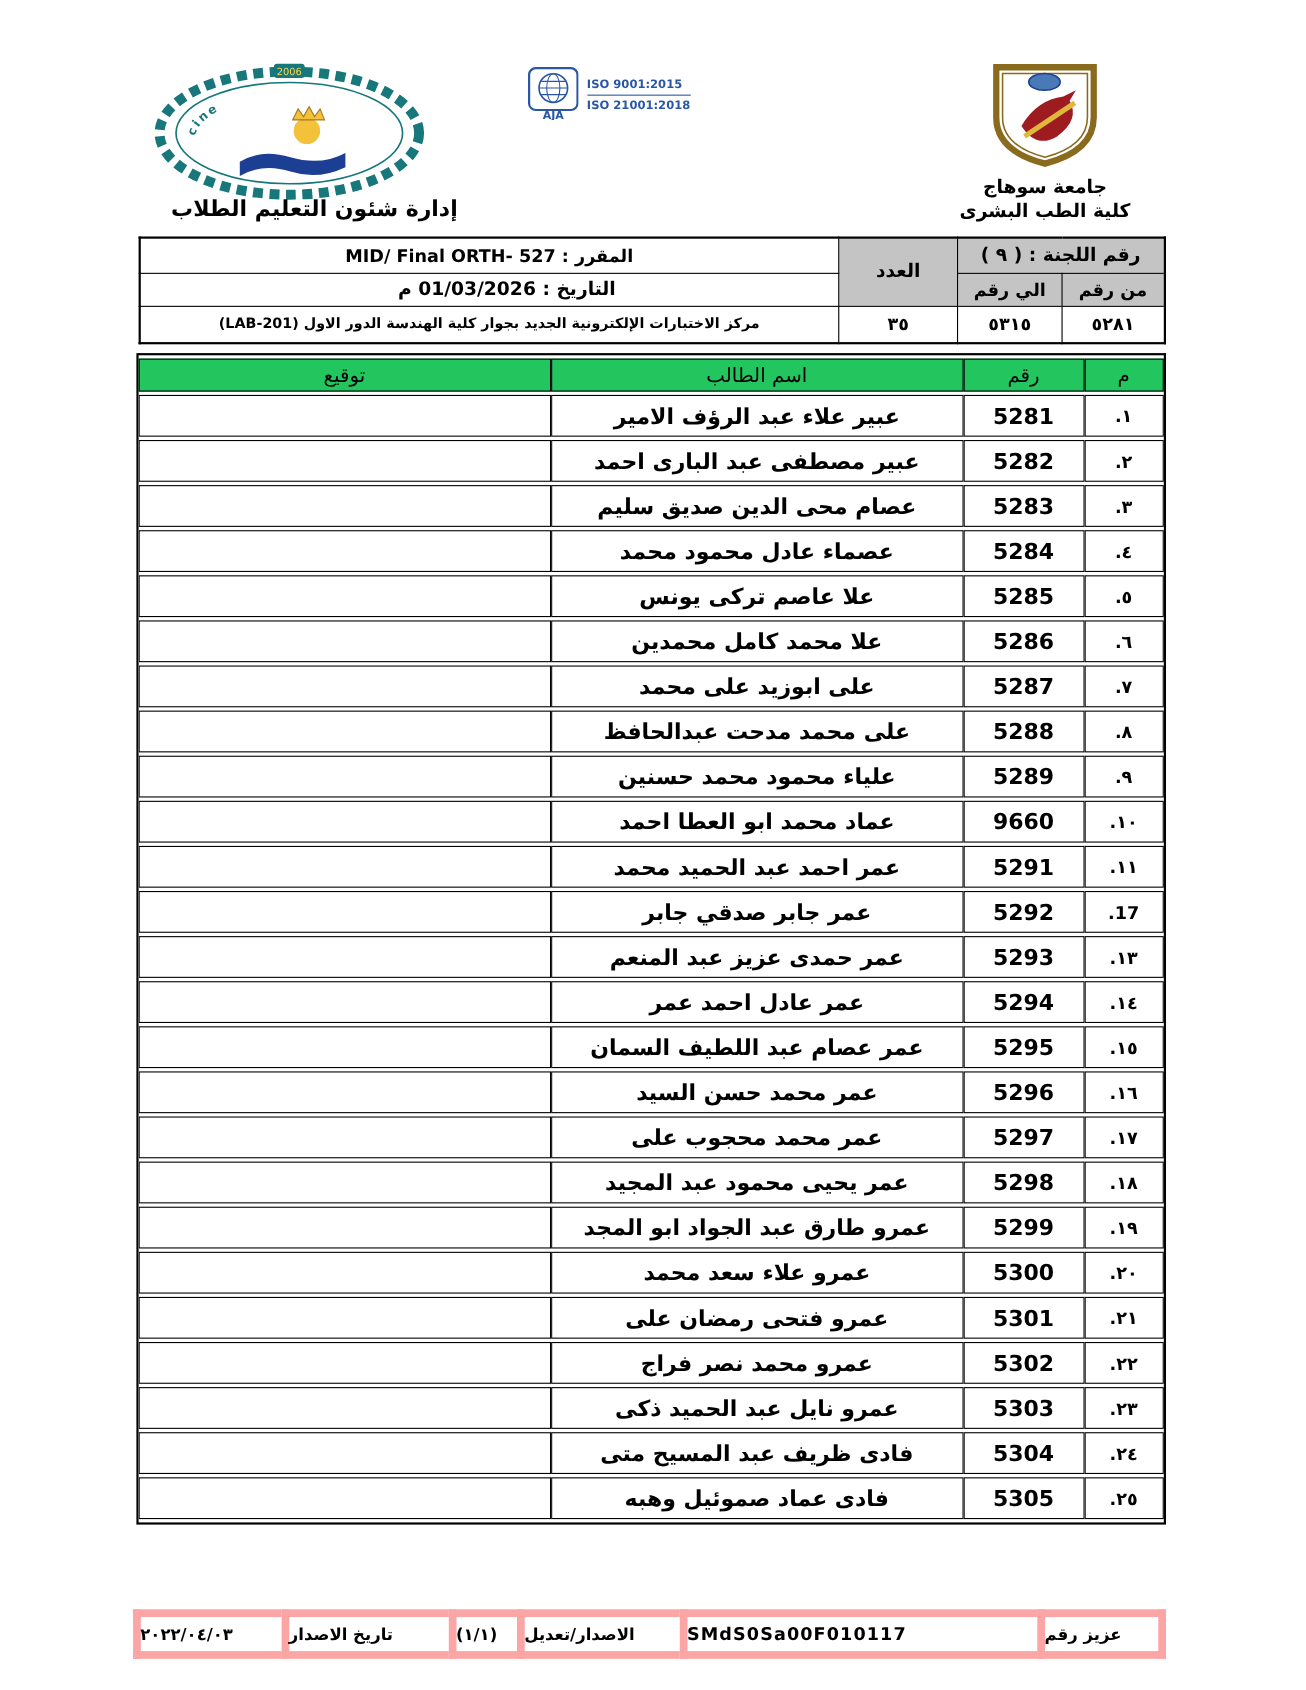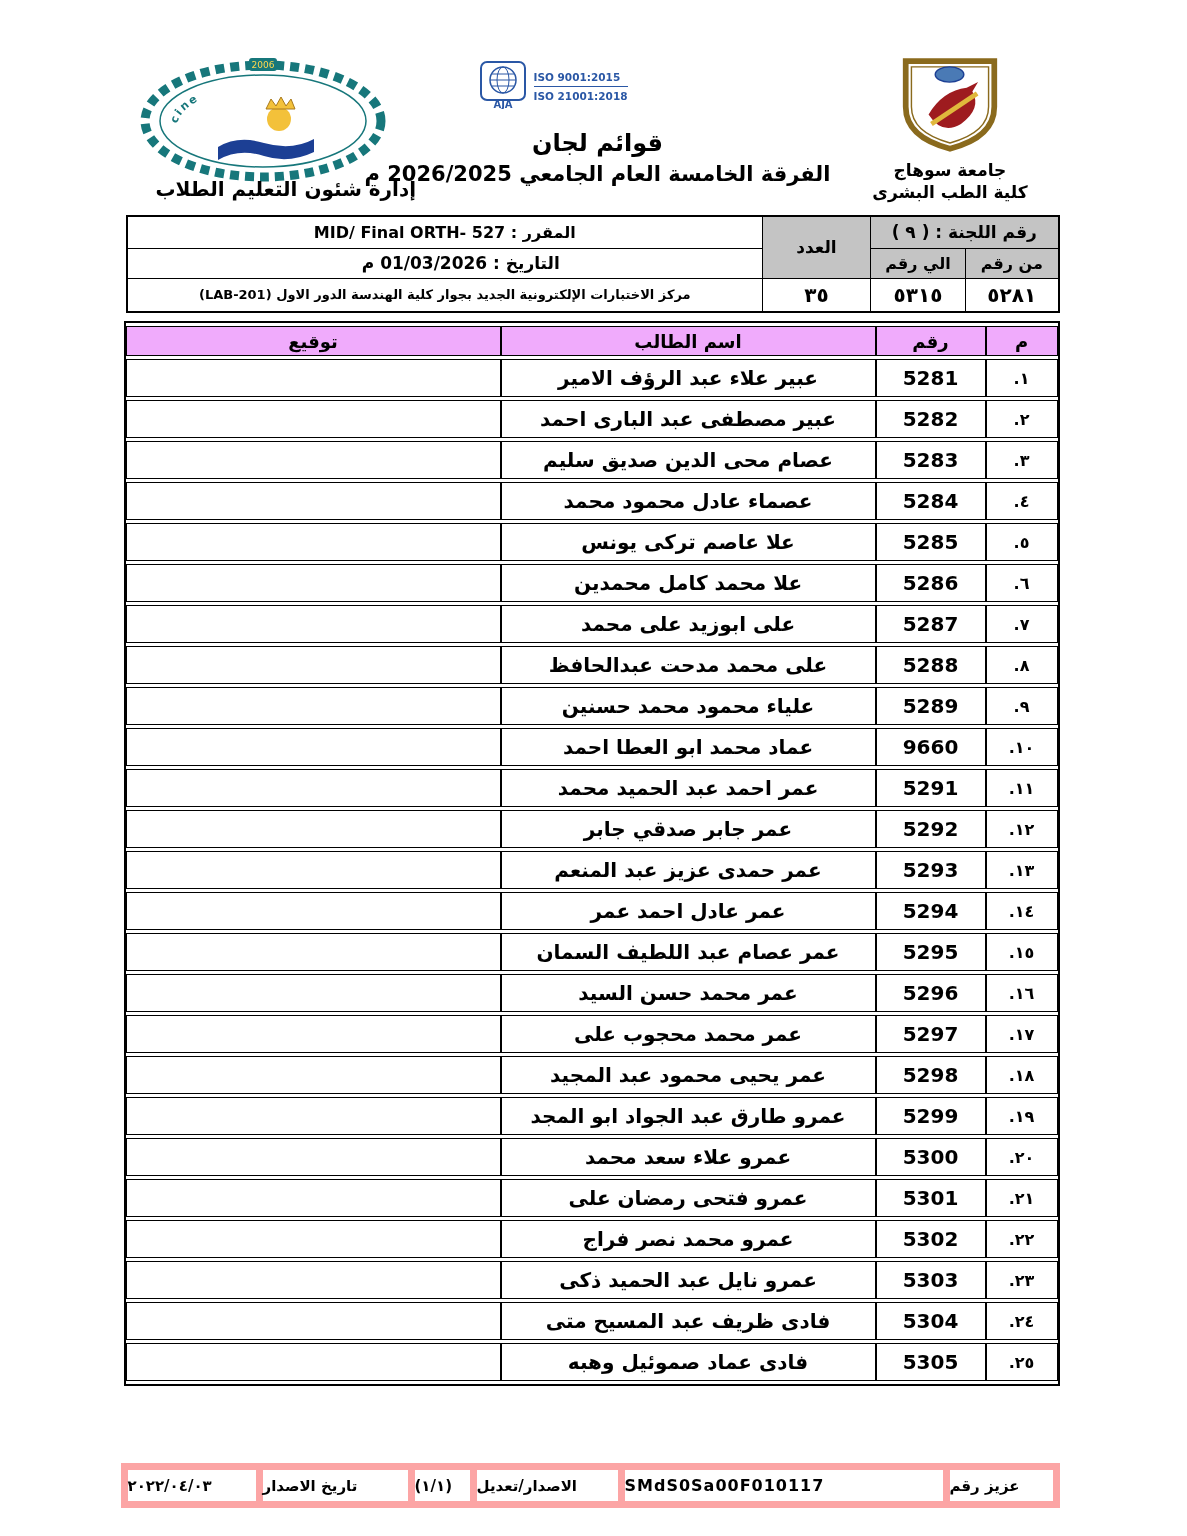--- a/index.html
+++ b/index.html
@@ -35,26 +35,26 @@
 
   
   table.info { width:100%; border-collapse:collapse; border:2px solid #000; table-layout:fixed; }
   .info td { border:1px solid #000; text-align:center; font-weight:bold; vertical-align:middle; }
   .cell-gray { background:#c4c4c4; }
   .info .committee { font-size:17px; height:32px; }
   .info .count-label { font-size:17px; }
   .info .course { font-size:16px; }
   .info .fromto { font-size:16px; height:30px; }
   .info .datecell { font-size:17px;padding-left:32px; }
-  .info .numval { font-size:20px; height:34px; }
+  .info .numval { font-size:16px; height:34px; }
   .info .location { font-size:13px; }
 
   
   table.students { width:100%; border-collapse:separate; border-spacing:0 3px; border:2px solid #000; margin-top:8px; table-layout:fixed; }
-  .students th { background:#f0abfc; border:1px solid #000; height:30px; font-size:18px; font-weight:bold; text-align:center; vertical-align:middle; }
+  .students th { background:#22c55e; border:1px solid #000; height:30px; font-size:18px; font-weight:normal; text-align:center; vertical-align:middle; }
   .students td { border:1px solid #000; height:38px; text-align:center; vertical-align:middle; background:#fff; }
   .col-serial { font-size:16px; font-weight:bold; }
   .col-num { font-size:20px; font-weight:bold; }
   .col-name { font-size:20px; font-weight:bold;margin-left:10px; }
 
   
   table.footer { width:100%; border-collapse:collapse; border:2px solid #000; margin-top:77px; table-layout:fixed; }
   .footer td { border:7px solid #fca5a5; height:38px; text-align:left; font-weight:bold; font-size:15px; vertical-align:middle; }
   .footer .form-value { font-size:16px; letter-spacing:1px; direction:ltr; }
 </style>
@@ -96,24 +96,20 @@
           <text x="23" y="47" text-anchor="middle" font-size="10" font-weight="bold" fill="#2a57a5">AJA</text>
         </svg>
         <div class="aja-right">
           <div class="aja-iso">ISO 9001:2015</div>
           <div class="aja-divider"></div>
           <div class="aja-iso">ISO 21001:2018</div>
         </div>
       </div>
     </div>
 
-    <div class="titles">
-      <div class="title1">قوائم لجان</div>
-      <div class="title2">الفرقة الخامسة العام الجامعي 2026/2025 م</div>
-    </div>
 
     <div class="univ-block">
       <svg width="100" height="98" viewBox="0 0 105 102">
         <path d="M6,6 h93 v48 q0,32 -46.5,44 Q6,86 6,54 z" fill="#ffffff" stroke="#8a6a1d" stroke-width="6"></path>
         <path d="M12,12 h81 v42 q0,27 -40.5,38 Q12,81 12,54 z" fill="none" stroke="#8a6a1d" stroke-width="1.5"></path>
         <ellipse cx="52" cy="20" rx="15" ry="8" fill="#4a7ab5" stroke="#1c3f94" stroke-width="1.5"></ellipse>
         <path d="M30,62 q15,-25 40,-28 l12,-6 -6,10 q10,18 -12,34 q-20,12 -34,-10 z" fill="#9e1b1f"></path>
         <path d="M33,72 l48,-32" stroke="#e0b83c" stroke-width="5"></path>
       </svg>
       <div class="univ-text">
@@ -226,21 +222,21 @@
       <td class="col-name">عماد محمد ابو العطا احمد</td>
       <td class="col-sign"></td>
     </tr>
         <tr>
       <td class="col-serial">١١.</td>
       <td class="col-num">5291</td>
       <td class="col-name">عمر احمد عبد الحميد محمد</td>
       <td class="col-sign"></td>
     </tr>
         <tr>
-      <td class="col-serial">١٢.</td>
+      <td class="col-serial">17.</td>
       <td class="col-num">5292</td>
       <td class="col-name">عمر جابر صدقي جابر</td>
       <td class="col-sign"></td>
     </tr>
         <tr>
       <td class="col-serial">١٣.</td>
       <td class="col-num">5293</td>
       <td class="col-name">عمر حمدى عزيز عبد المنعم</td>
       <td class="col-sign"></td>
     </tr>

